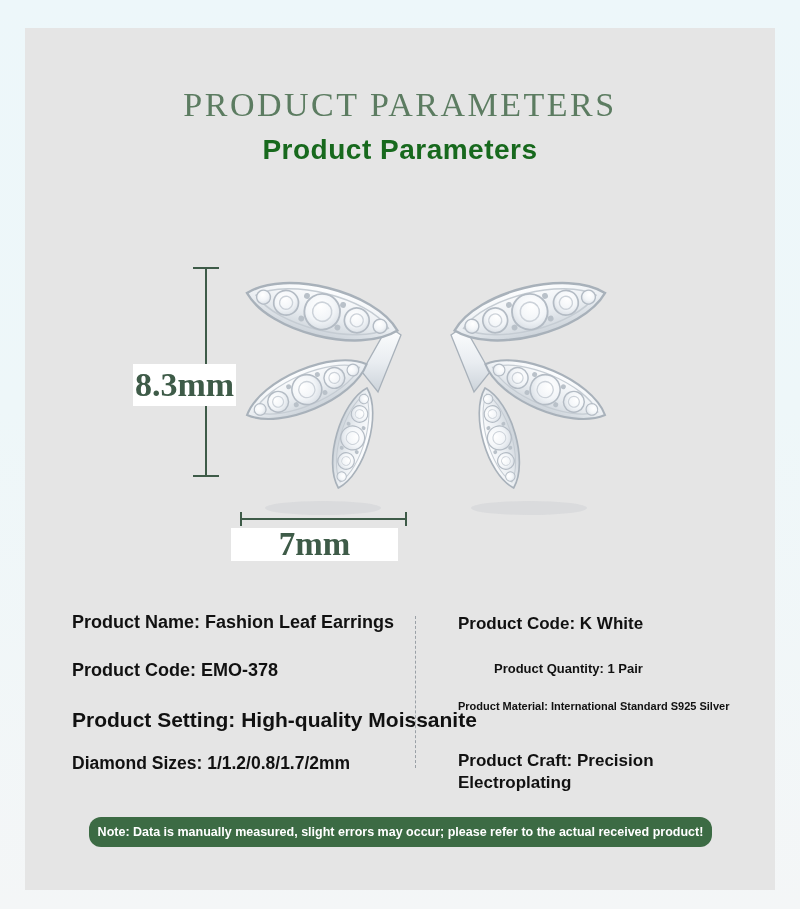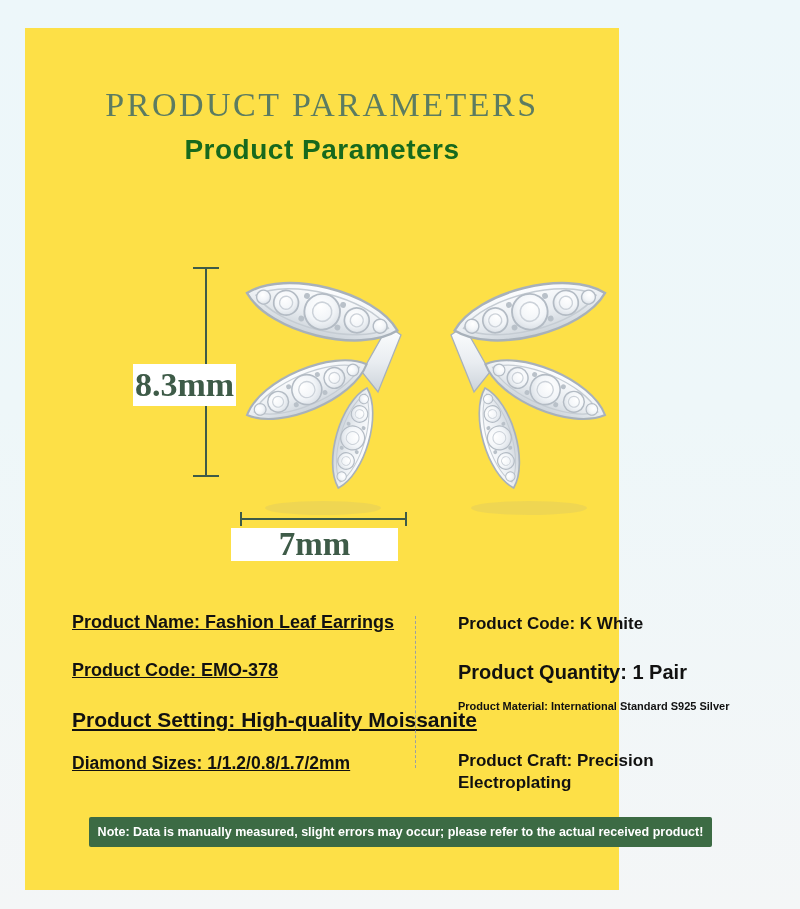--- a/index.html
+++ b/index.html
@@ -2,22 +2,22 @@
 <html><head>
 <meta charset="utf-8">
 <style>
   html,body{margin:0;padding:0;}
   body{
     width:800px;height:909px;position:relative;overflow:hidden;
     background:linear-gradient(180deg,#edf7fa 0%,#eef7f9 45%,#f4f6f7 100%);
     font-family:"Liberation Sans",sans-serif;
   }
   .card{
-    position:absolute;left:25px;top:28px;width:594px;height:862px;
-    background:#fde047;
+    position:absolute;left:25px;top:28px;width:750px;height:862px;
+    background:#e5e5e5;
   }
   .abs{position:absolute;}
   .title-serif{
     left:0;right:0;top:58px;text-align:center;
     font-family:"Liberation Serif",serif;font-size:34px;font-weight:400;
     letter-spacing:2.5px;color:#5c7c61;
   }
   .title-bold{
     left:0;right:0;top:106px;text-align:center;
     font-size:28px;font-weight:700;color:#17691d;
@@ -34,36 +34,36 @@
   .dim-label{
     font-family:"Liberation Serif",serif;font-weight:700;color:#3e5b48;
     background:#ffffff;line-height:1;
   }
   .dim-label.h83{left:108px;top:336px;font-size:34px;padding:4px 2px;text-align:center;}
   .dim-label.w7{left:206px;top:500px;width:167px;text-align:center;font-size:33px;}
   
   .figure-svg{left:195px;top:227px;width:420px;height:270px;}
   
   .spec{color:#111111;font-weight:700;white-space:nowrap;}
-  .col-l{left:47px;text-decoration:underline;} .col-r{left:433px;}
+  .col-l{left:47px;} .col-r{left:433px;}
   .r1l{top:584px;font-size:18px;}
   .r2l{top:632px;font-size:18px;}
   .r3l{top:680px;font-size:21px;}
   .r4l{top:725px;font-size:17.5px;}
   .r1r{top:586px;font-size:17px;}
-  .r2r{top:633px;font-size:20px;}
+  .r2r{top:633px;font-size:13px;margin-left:36px;}
   .r3r{top:671px;font-size:11px;width:290px;white-space:normal;line-height:1.45;}
   .r4r{top:722px;font-size:17px;width:240px;white-space:normal;line-height:1.3;}
   .divider{
     left:390px;top:588px;width:0;height:152px;
     border-left:1px dashed #9aa0a6;
   }
   .note-banner{
     left:64px;top:789px;width:623px;height:30px;
-    background:#3c6b44;border-radius:2px;
+    background:#3c6b44;border-radius:12px;
     color:#ffffff;font-size:12.5px;font-weight:700;
     text-align:center;line-height:30px;white-space:nowrap;
   }
 </style>
 </head>
 <body>
 
 <div class="card">
 
   <div class="abs title-serif">PRODUCT PARAMETERS</div>

